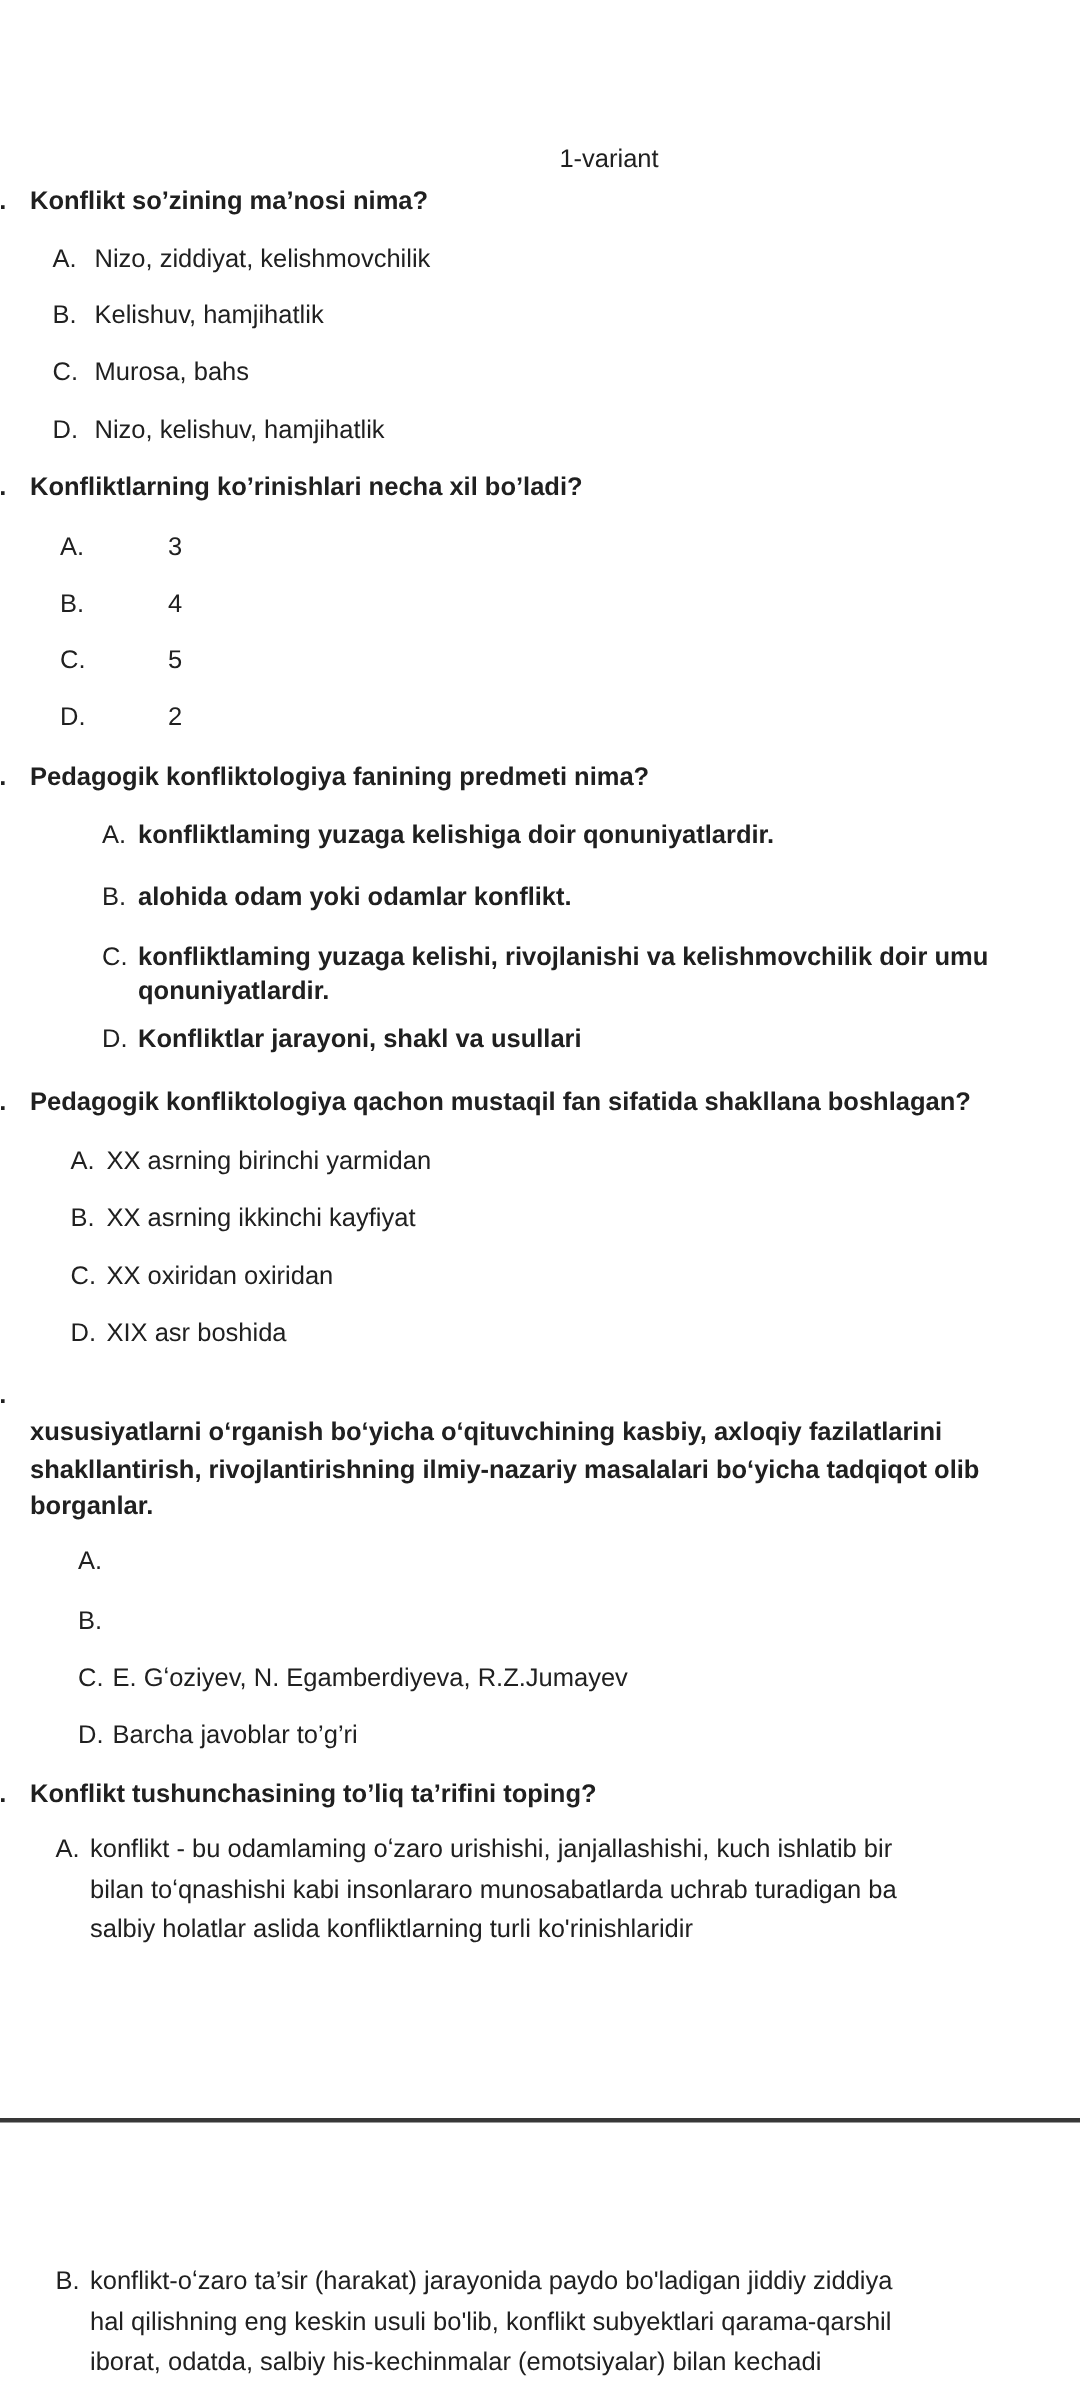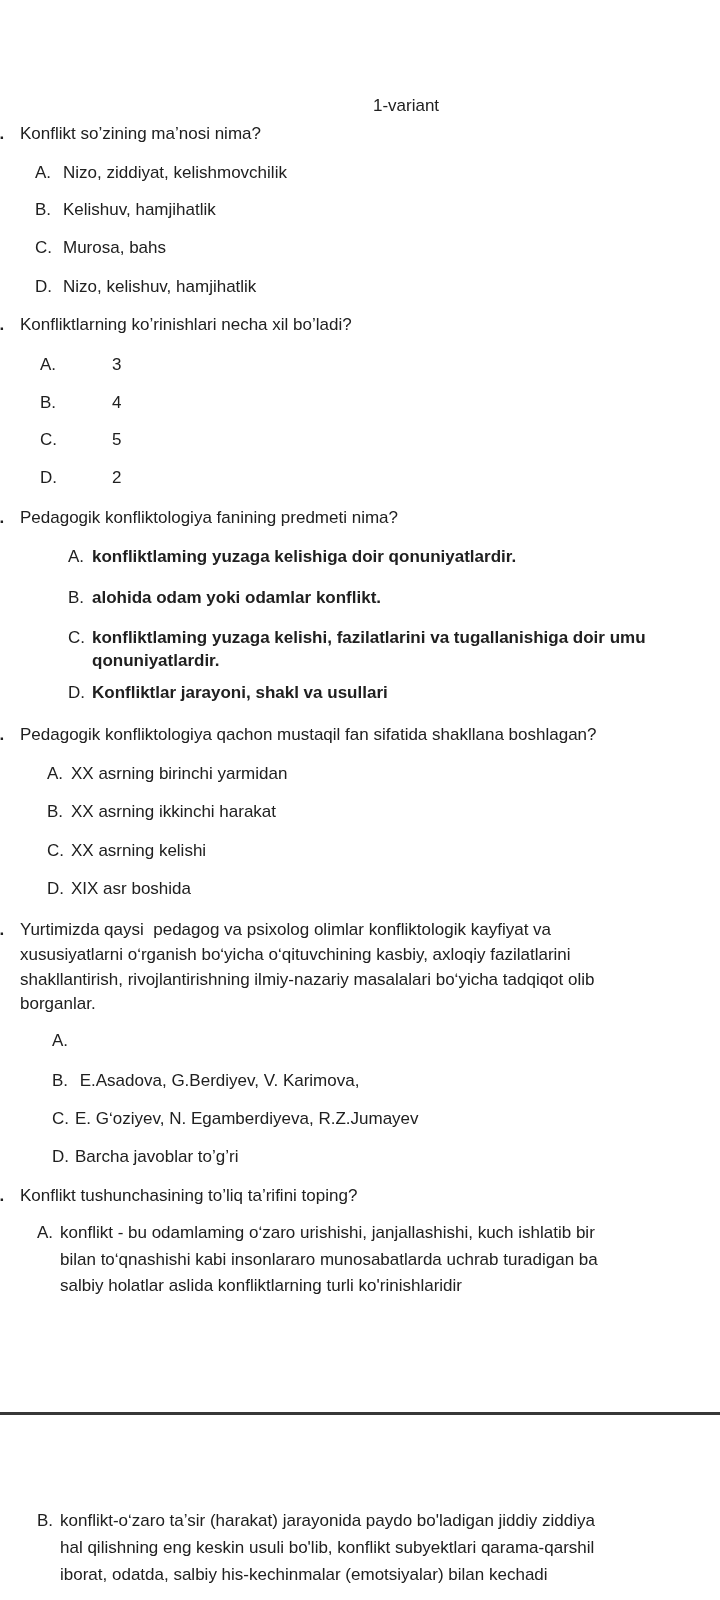--- a/index.html
+++ b/index.html
@@ -24,21 +24,21 @@
     top: 0;
     white-space: pre;
   }
   .title-row {
     position: absolute;
     left: 0;
     width: 812px;
     text-align: center;
   }
   .qnum  { left: -10px; font-weight: 700; }
-  .qtext { left: 20px;  font-weight: 400; text-align: center; }
+  .qtext { left: 20px;  font-weight: 700; text-align: center; }
   
   .o1 { left: 35px; }  .t1 { left: 63px; }
   .o2 { left: 40px; }  .t2 { left: 112px; }
   .o3 { left: 68px; }  .t3 { left: 92px; font-weight: bold; }
   .o4 { left: 47px; }  .t4 { left: 71px; text-align: center; }
   .o5 { left: 52px; }  .t5 { left: 75px; }
   .o6 { left: 37px; }  .t6 { left: 60px; }
   .page-divider {
     position: absolute;
     left: 0;
@@ -101,70 +101,68 @@
 <div class="row" style="top:547px">
   <span class="o3">A.</span>
   <span class="t3">konfliktlaming yuzaga kelishiga doir qonuniyatlardir.</span>
 </div>
 <div class="row" style="top:588px">
   <span class="o3">B.</span>
   <span class="t3">alohida odam yoki odamlar konflikt.</span>
 </div>
 <div class="row" style="top:628px">
   <span class="o3">C.</span>
-  <span class="t3">konfliktlaming yuzaga kelishi, fazilatlarini va tugallanishiga doir umu</span>
+  <span class="t3">konfliktlaming yuzaga kelishi, rivojlanishi va kelishmovchilik doir umu</span>
 </div>
 <div class="row" style="top:651px">
   <span class="t3">qonuniyatlardir.</span>
 </div>
 <div class="row" style="top:683px">
   <span class="o3">D.</span>
   <span class="t3">Konfliktlar jarayoni, shakl va usullari</span>
 </div>
 
 <div class="row" style="top:725px">
   <span class="qnum">4.</span>
   <span class="qtext">Pedagogik konfliktologiya qachon mustaqil fan sifatida shakllana boshlagan?</span>
 </div>
 <div class="row" style="top:764px">
   <span class="o4">A.</span>
   <span class="t4">XX asrning birinchi yarmidan</span>
 </div>
 <div class="row" style="top:802px">
   <span class="o4">B.</span>
-  <span class="t4">XX asrning ikkinchi harakat</span>
+  <span class="t4">XX asrning ikkinchi kayfiyat</span>
 </div>
 <div class="row" style="top:841px">
   <span class="o4">C.</span>
-  <span class="t4">XX asrning kelishi</span>
+  <span class="t4">XX oxiridan oxiridan</span>
 </div>
 <div class="row" style="top:879px">
   <span class="o4">D.</span>
   <span class="t4">XIX asr boshida</span>
 </div>
 
 <div class="row" style="top:920px">
   <span class="qnum">5.</span>
-  <span class="qtext">Yurtimizda qaysi  pedagog va psixolog olimlar konfliktologik kayfiyat va</span>
 </div>
 <div class="row" style="top:945px">
   <span class="qtext">xususiyatlarni oʻrganish boʻyicha oʻqituvchining kasbiy, axloqiy fazilatlarini</span>
 </div>
 <div class="row" style="top:970px">
   <span class="qtext">shakllantirish, rivojlantirishning ilmiy-nazariy masalalari boʻyicha tadqiqot olib</span>
 </div>
 <div class="row" style="top:994px">
   <span class="qtext">borganlar.</span>
 </div>
 <div class="row" style="top:1031px">
   <span class="o5">A.</span>
 </div>
 <div class="row" style="top:1071px">
   <span class="o5">B.</span>
-  <span class="t5"> E.Asadova, G.Berdiyev, V. Karimova,</span>
 </div>
 <div class="row" style="top:1109px">
   <span class="o5">C.</span>
   <span class="t5">E. Gʻoziyev, N. Egamberdiyeva, R.Z.Jumayev</span>
 </div>
 <div class="row" style="top:1147px">
   <span class="o5">D.</span>
   <span class="t5">Barcha javoblar to’g’ri</span>
 </div>
 

